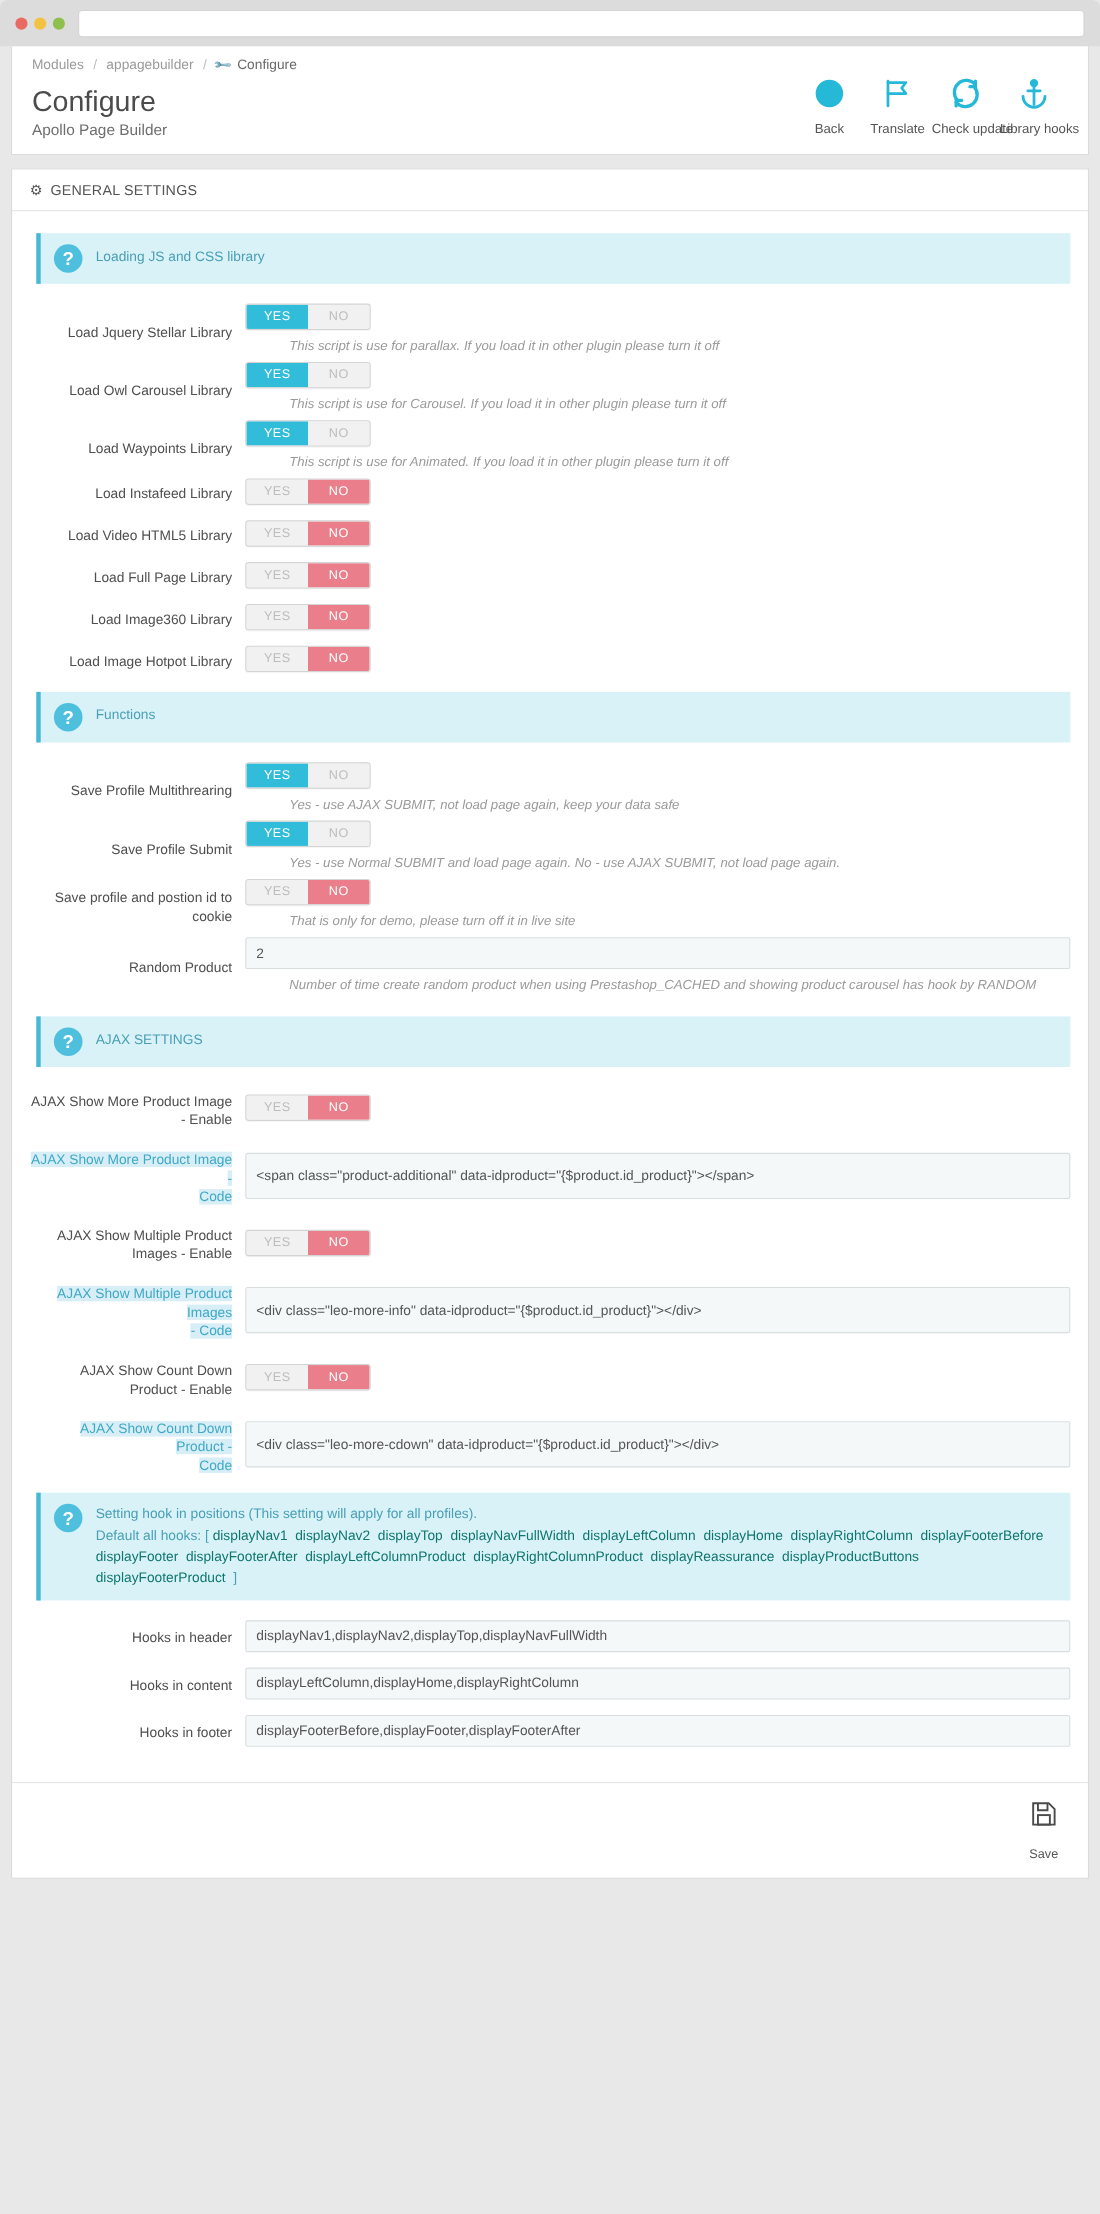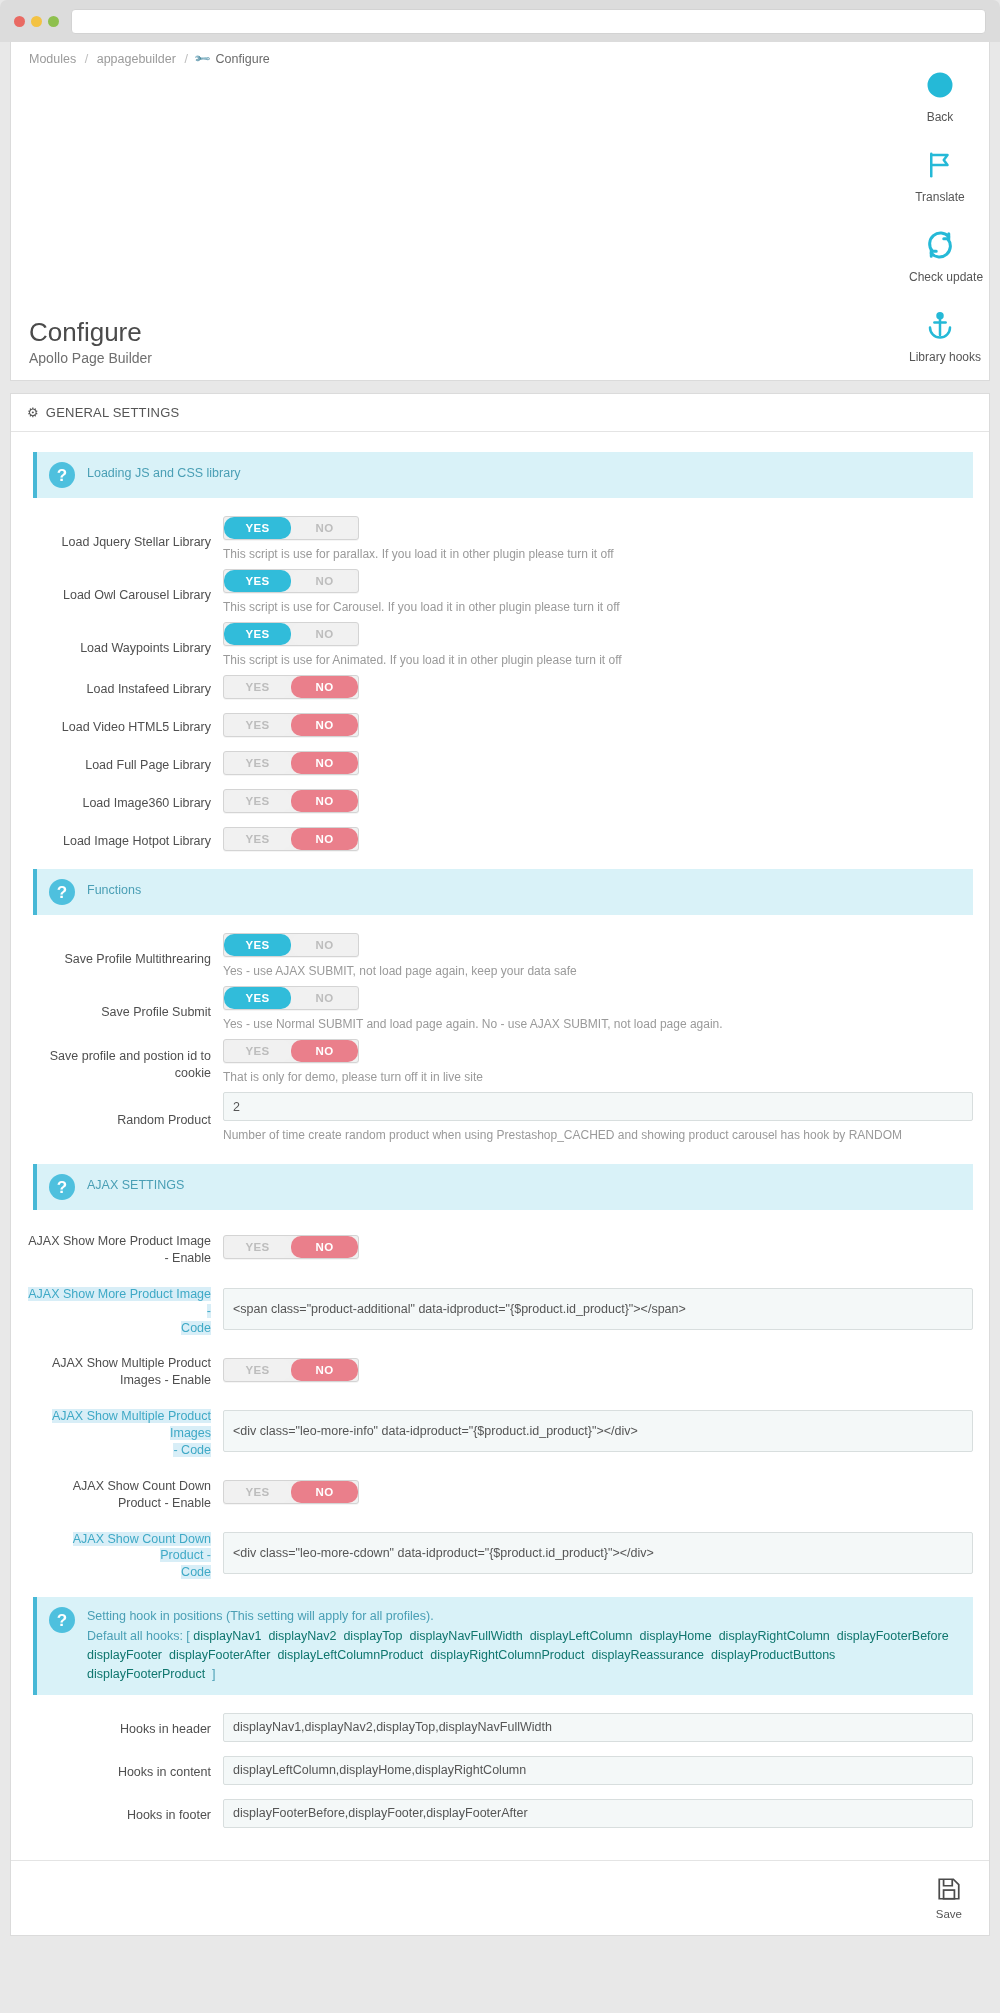--- a/index.html
+++ b/index.html
@@ -42,21 +42,21 @@
     margin:0 0 12px 0;
   }
   .breadcrumb { font-size:12.5px; color:#9b9b9b; margin-bottom:4px; }
   .breadcrumb a { color:#9b9b9b; text-decoration:none; }
   .breadcrumb .sep { margin:0 5px; color:#bdbdbd; }
   .breadcrumb .current { color:#6b6b6b; }
   .wrench { font-size:11px; margin-right:2px; display:inline-block; transform:rotate(-45deg); }
   .hdr-flex { display:flex; align-items:flex-end; justify-content:space-between; }
   .page-title { font-size:26px; color:#4b4b4b; font-weight:400; line-height:1.15; }
   .page-subtitle { font-size:14px; color:#6f6f6f; margin-top:2px; }
-  .hdr-actions { display:flex; gap:26px; padding-bottom:2px;flex-direction:column; }
+  .hdr-actions { display:flex; padding-bottom:2px; }
   .hdr-action { text-align:center; cursor:pointer; width:62px; }
   .hdr-action .ico { color:#25b9d7; display:block; line-height:1; margin-bottom:7px; }
   .hdr-action .lbl { font-size:12px; color:#555; white-space:nowrap; }
 
   
   .panel { background:#fff; border:1px solid #dbdbdb; }
   .panel-head {
     padding:11px 16px;
     border-bottom:1px solid #e4e4e4;
     font-size:13px; color:#555;
@@ -89,38 +89,38 @@
   .row { display:flex; align-items:center; margin-bottom:6px; }
   .row-label {
     width:196px; flex:0 0 196px;
     text-align:right; padding-right:12px; padding-top:5px;
     font-size:12.5px; color:#4f4f4f; line-height:1.35;
   }
   .row-label.linked { color:#3fa9c6; }
   .row-label.linked span.hl { background:#d8eef7; }
   .row-ctrl { flex:1; min-width:0; }
   .help {
-    font-size:12px; color:#9a9a9a;
-    margin-top:5px; line-height:1.5;
+    font-size:12px; font-style:italic; color:#9a9a9a;
+    margin-top:5px; line-height:1.5;margin-left:40px;
   }
 
   
   .toggle {
     display:inline-flex;
     border:1px solid #d4d4d4;
     border-radius:3px;
     overflow:hidden;
     background:#f0f0f0;
     height:24px;
     box-shadow:0 1px 0 rgba(0,0,0,.04);
   }
   .toggle .half {
-    width:67px; display:flex; align-items:center; justify-content:center;
-    font-size:11.5px; font-weight:bold; letter-spacing:.4px;
-    cursor:pointer; user-select:none;border-radius:10px;
+    width:56px; display:flex; align-items:center; justify-content:center;
+    font-size:11.5px; font-weight:normal; letter-spacing:.4px;
+    cursor:pointer; user-select:none;
   }
   .toggle .yes { color:#bdbdbd; background:#f1f1f1; }
   .toggle .no  { color:#bdbdbd; background:#f1f1f1; }
   .toggle.on .yes { background:#31bcda; color:#fff; }
   .toggle.off .no { background:#ea7f8b; color:#fff; }
 
   
   .txt {
     width:100%;
     border:1px solid #d8dede;
@@ -141,21 +141,21 @@
     margin-top:14px;
     padding:10px 16px;
     display:flex; justify-content:flex-end;
   }
   .save-btn {
     display:flex; flex-direction:column; align-items:center;
     cursor:pointer; padding:4px 10px;
     border:1px solid transparent;
   }
   .save-btn .ico { color:#4b4b4b; line-height:1; }
-  .save-btn .lbl { font-size:11.5px; color:#555; margin-top:4px; }
+  .save-btn .lbl { font-size:11.5px; color:#555; margin-top:16px; }
 </style>
 </head>
 <body>
 
 <div class="browser-chrome">
   <div class="dots">
     <div class="dot red"></div>
     <div class="dot yellow"></div>
     <div class="dot green"></div>
   </div>

